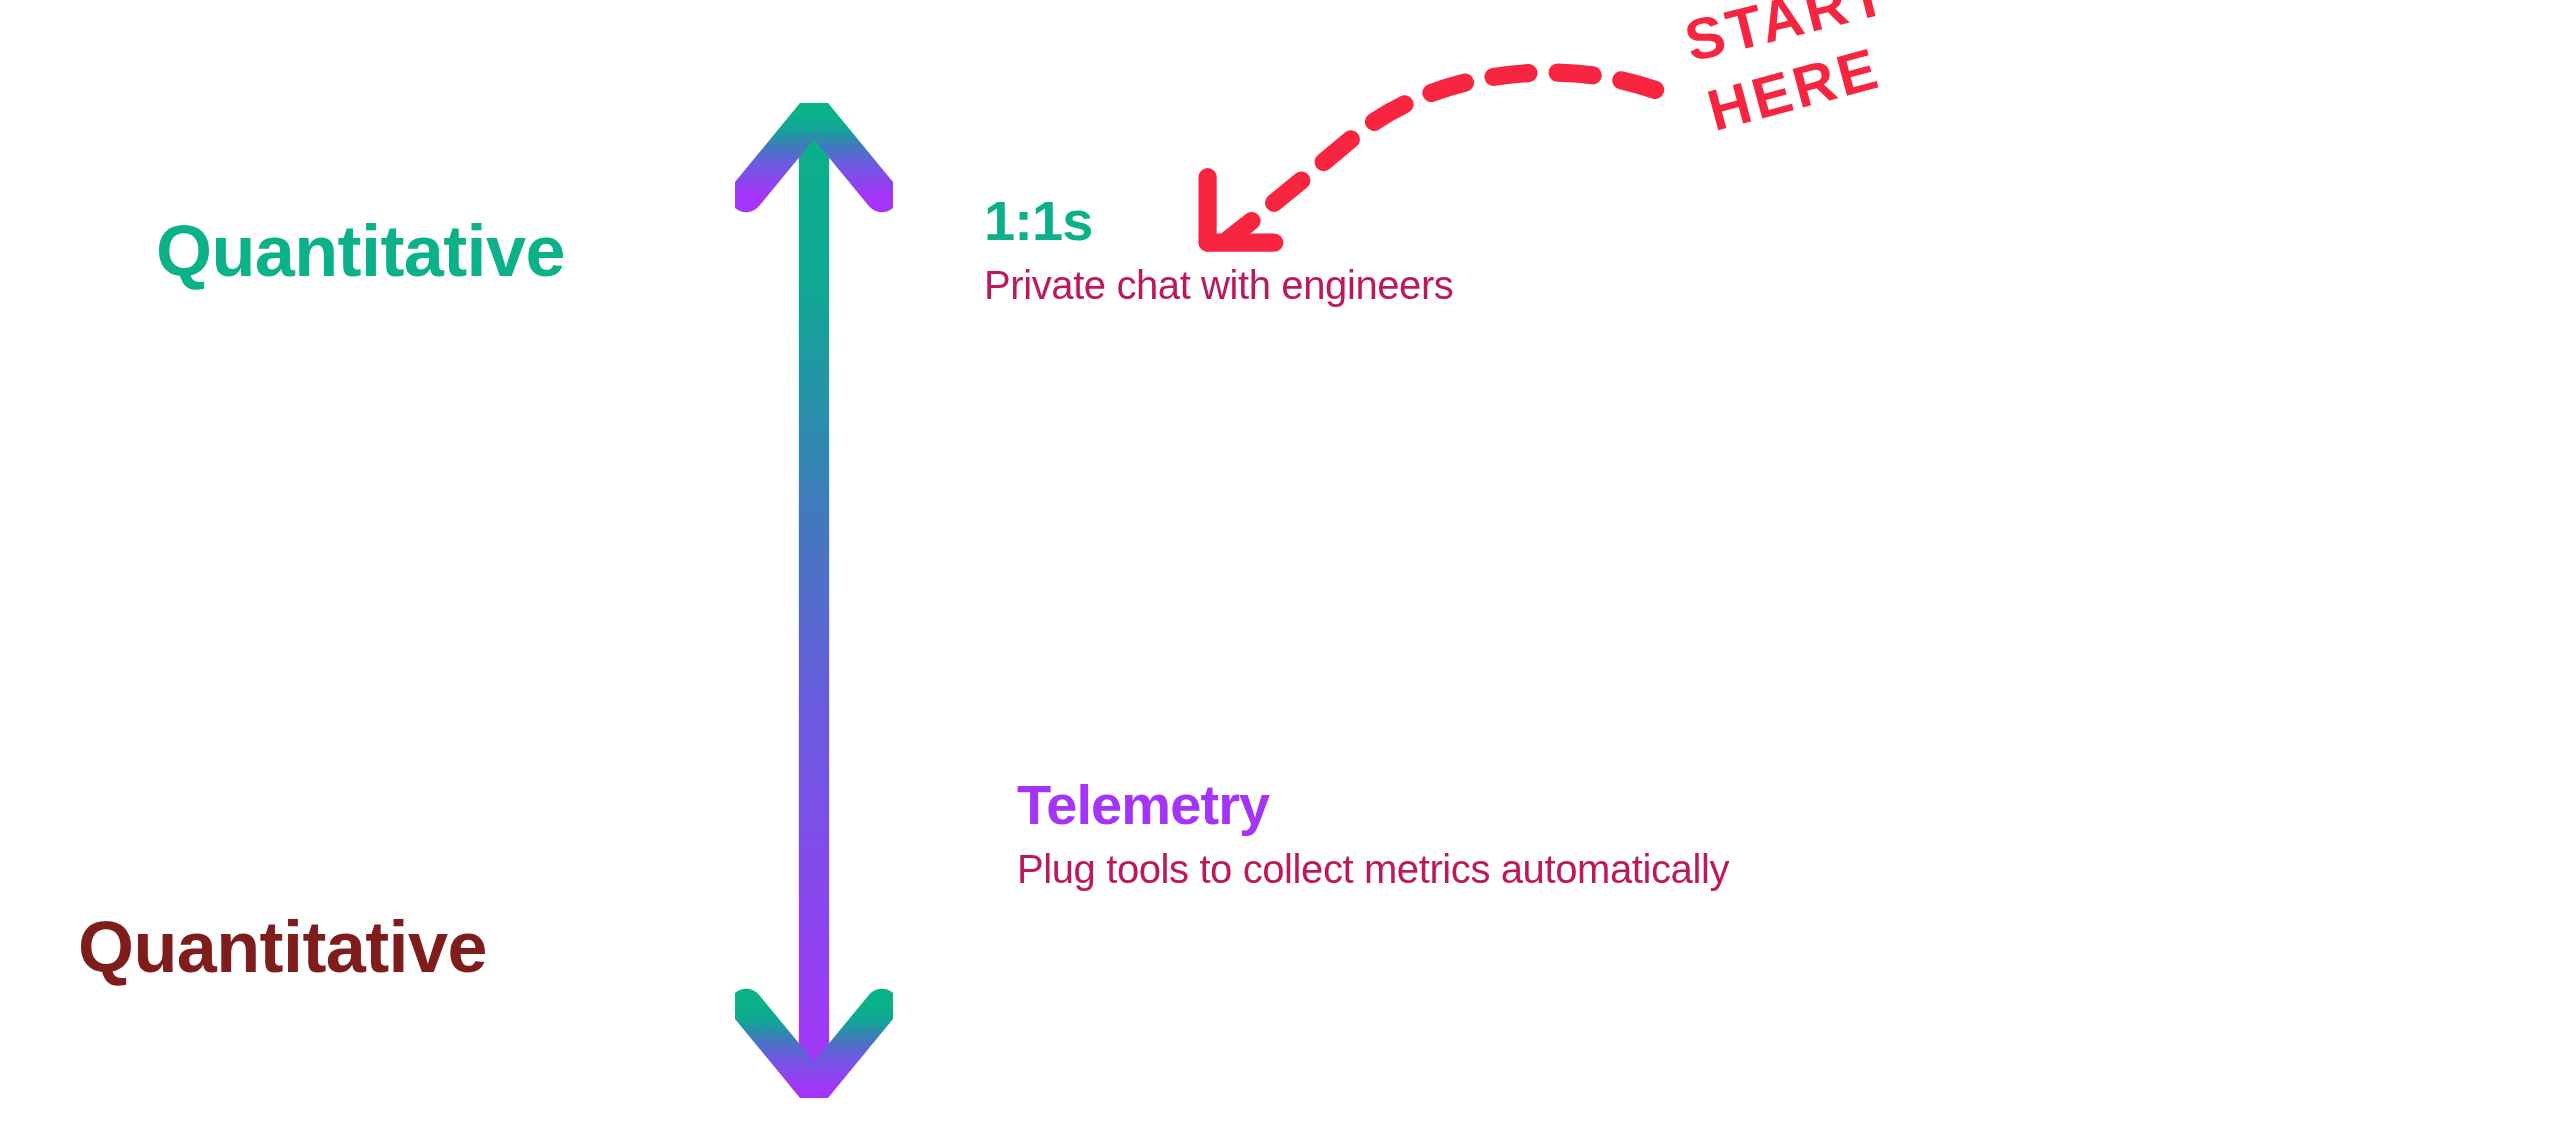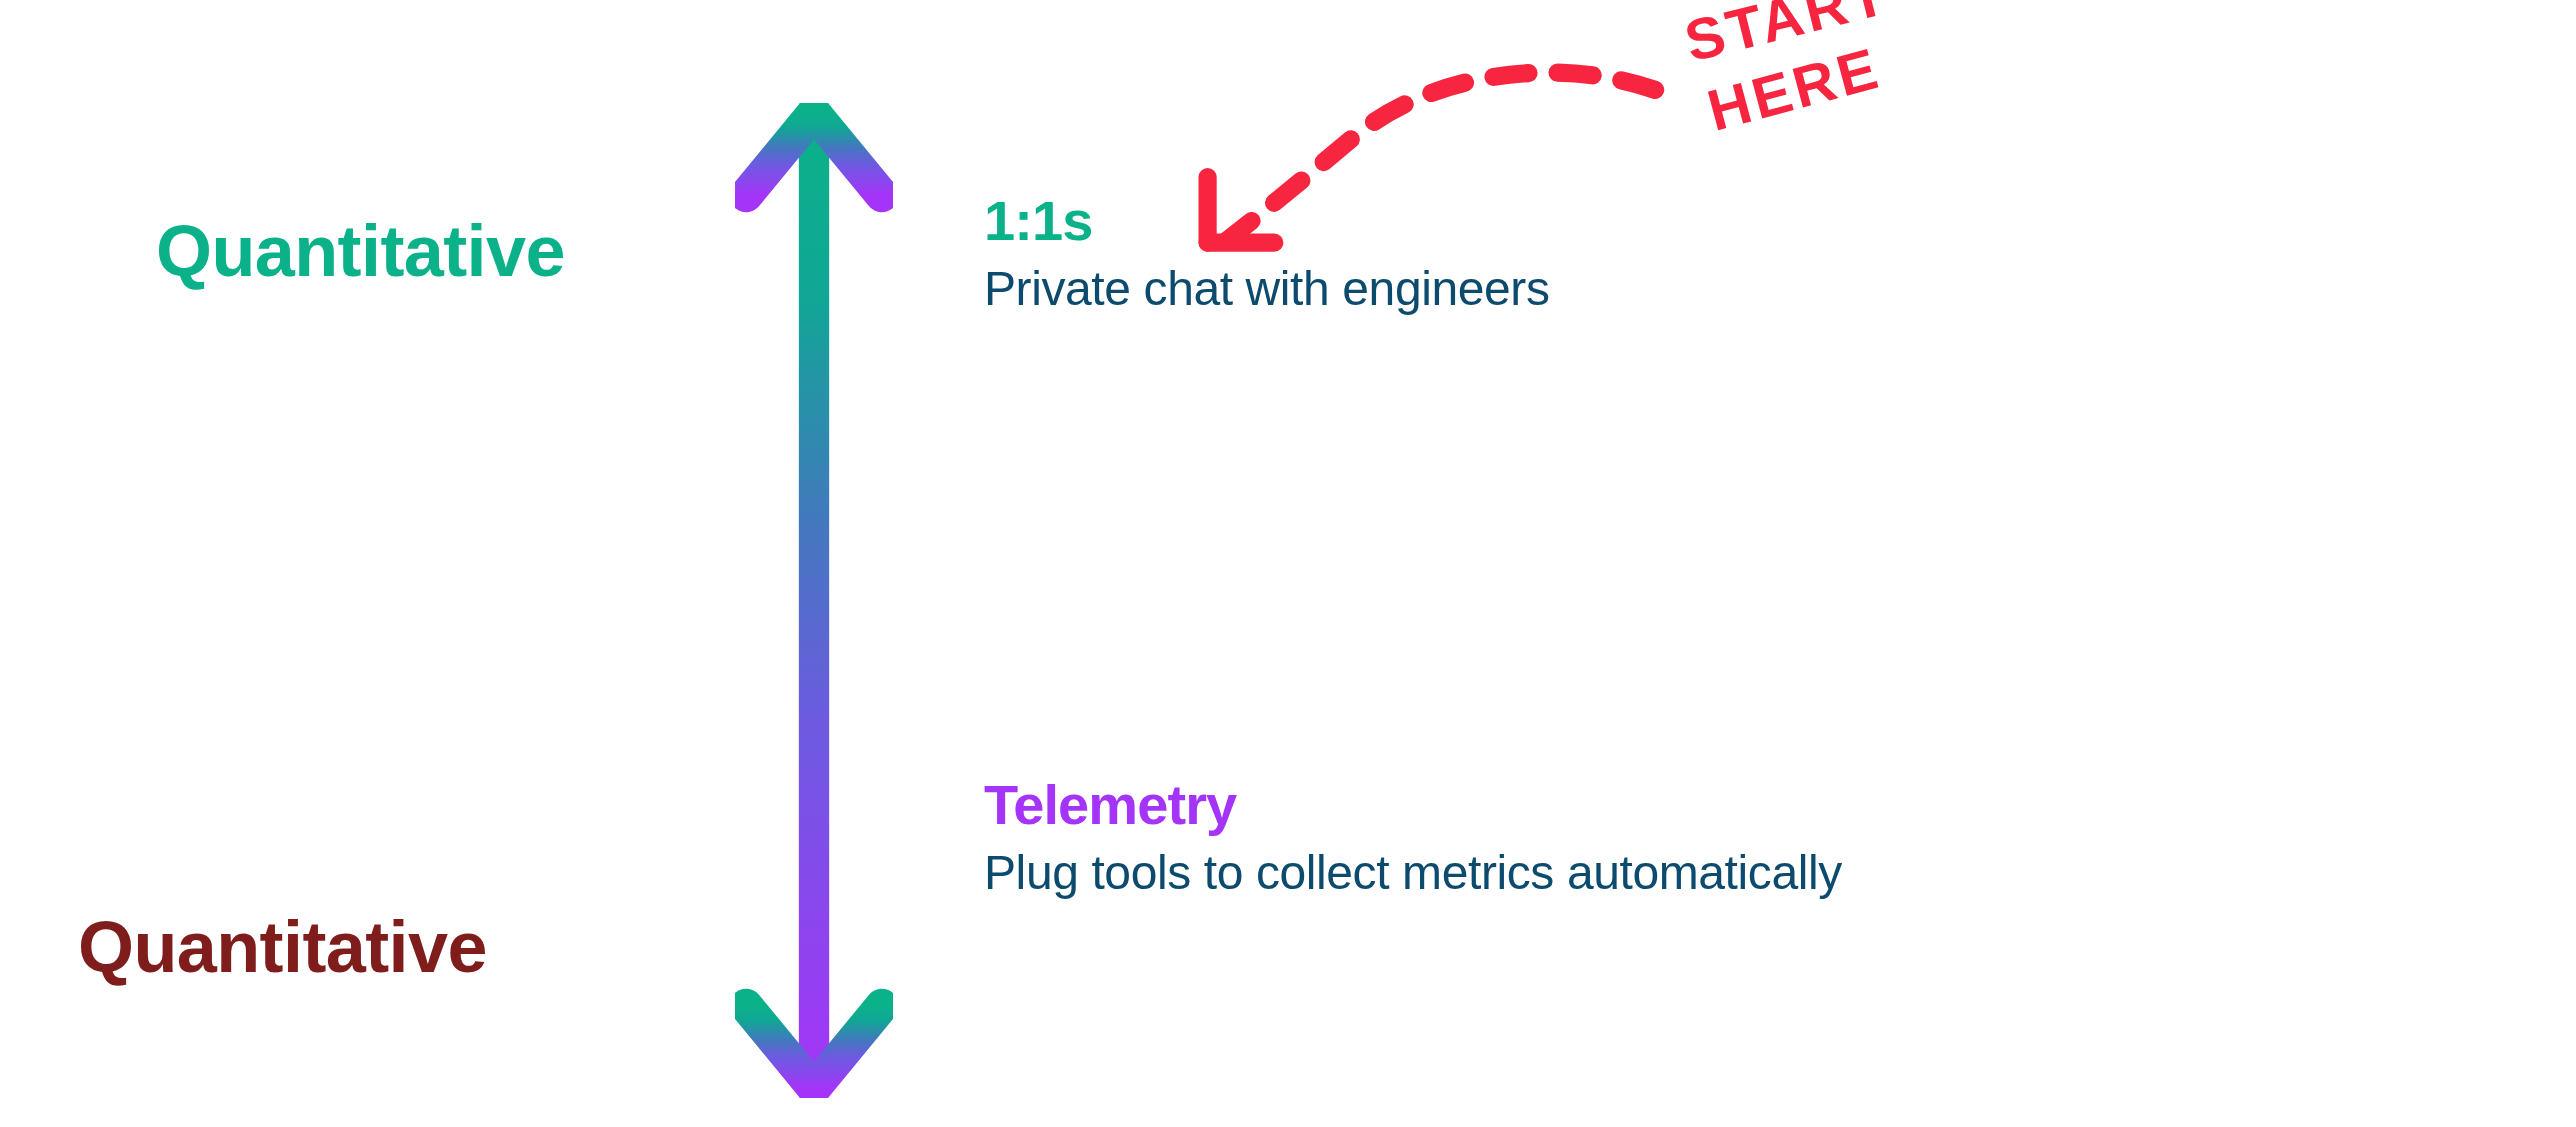--- a/index.html
+++ b/index.html
@@ -71,30 +71,30 @@
     font-weight: 700;
     font-size: 56px;
     line-height: 1.0;
     letter-spacing: -0.9px;
     white-space: nowrap;
     margin: 0 0 16px 0;
   }
   .method-desc {
     font-family: "Liberation Sans", sans-serif;
     font-weight: 400;
-    font-size: 48px;
+    font-size: 40px;
     line-height: 1.0;
-    color: #0c4a6e;
+    color: #be185d;
     letter-spacing: -0.4px;
     white-space: nowrap;
     margin: 0;
   }
   #method-0 { top: 193px; }
   #method-1 { top: 485px; }
-  #method-2 { top: 777px; }
+  #method-2 { top: 777px; margin-left: 33px; }
 
   #method-0 .method-title { color: #0BB189; }
   #method-1 .method-title { color: #2563F5; }
   #method-2 .method-title { color: #A435F8; }
 
   
   #annotation {
     position: absolute;
     left: 1170px;
     top: 0px;

